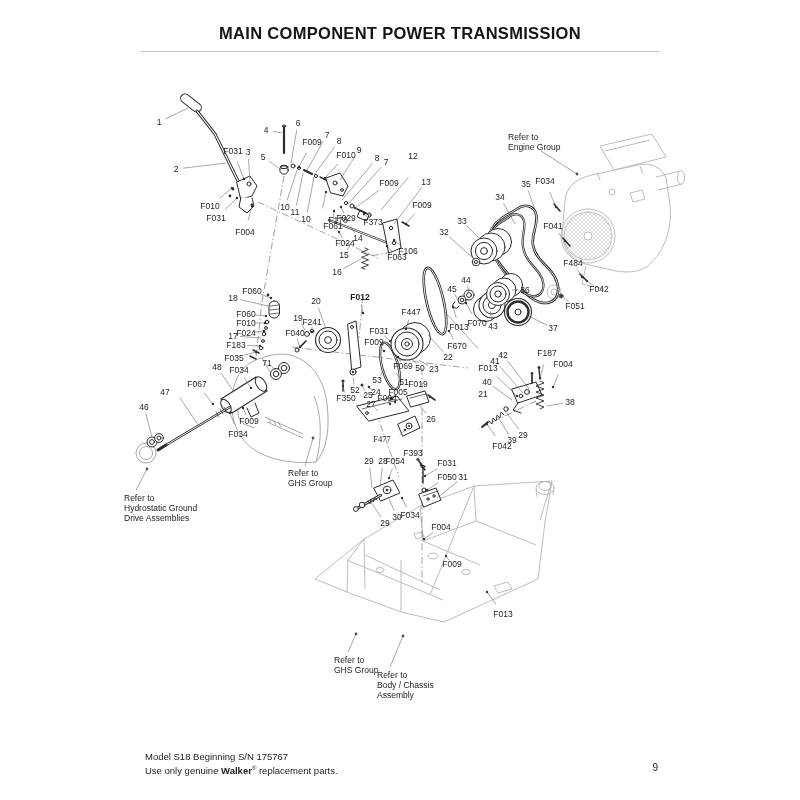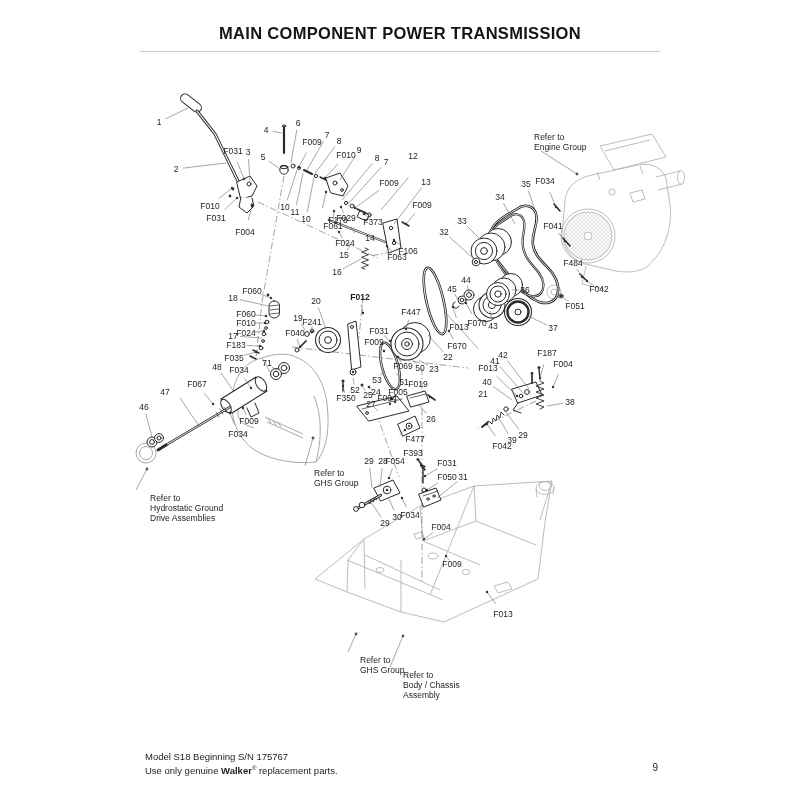--- a/index.html
+++ b/index.html
@@ -6,21 +6,21 @@
   .page{position:relative;width:800px;height:800px;background:#fff;overflow:hidden;
         font-family:"Liberation Sans",sans-serif;border-radius:27px;}
   .title{position:absolute;top:24px;left:0;width:100%;text-align:center;
          font-weight:bold;font-size:16.5px;letter-spacing:.3px;color:#151515;}
   .rule{position:absolute;top:51px;left:140px;width:520px;height:1px;background:#c9c9c9;}
   .art{position:absolute;left:0;top:0;width:800px;height:800px;}
   .labels{position:absolute;left:0;top:0;width:800px;height:800px;pointer-events:none;}
   .co{position:absolute;transform:translate(-50%,-50%);font-size:8.5px;color:#1d1d1d;
       white-space:nowrap;line-height:9px;}
   .ref{position:absolute;font-size:8.5px;color:#1d1d1d;line-height:10px;white-space:nowrap;}
-  .ref span{display:block;margin-left:26px;}
+  .ref span{display:block;}
   .footer{position:absolute;left:145px;top:751px;font-size:9.5px;color:#1d1d1d;line-height:11.5px;}
   .footer sup{font-size:6px;}
   .pagenum{position:absolute;left:628px;top:762px;width:30px;text-align:right;
            font-size:10px;color:#1d1d1d;}
 </style>
 </head>
 <body>
 
 <div class="page">
 
@@ -484,21 +484,21 @@
       <div class="co" style="left: 413px; top: 156px;">12</div>
       <div class="co" style="left: 426px; top: 182px;">13</div>
       <div class="co" style="left: 422px; top: 205px;">F009</div>
       <div class="co" style="left: 285px; top: 207px;">10</div>
       <div class="co" style="left: 295px; top: 212px;">11</div>
       <div class="co" style="left: 306px; top: 219px;">10</div>
       <div class="co" style="left: 318px; top: 220px; padding-left: 40px;">F178</div>
       <div class="co" style="left: 333px; top: 226px;">F061</div>
       <div class="co" style="left: 346px; top: 218px;">F029</div>
       <div class="co" style="left: 373px; top: 222px;">F373</div>
-      <div class="co" style="left: 358px; top: 238px; margin-left: 12px;">14</div>
+      <div class="co" style="left: 358px; top: 238px;">14</div>
       <div class="co" style="left: 345px; top: 243px;">F024</div>
       <div class="co" style="left: 344px; top: 255px;">15</div>
       <div class="co" style="left: 337px; top: 272px;">16</div>
       <div class="co" style="left: 408px; top: 251px;">F106</div>
       <div class="co" style="left: 397px; top: 257px;">F063</div>
       <div class="co" style="left: 360px; top: 297px; font-weight: bold;">F012</div>
       <div class="co" style="left: 444px; top: 232px;">32</div>
       <div class="co" style="left: 462px; top: 221px;">33</div>
       <div class="co" style="left: 500px; top: 197px;">34</div>
       <div class="co" style="left: 526px; top: 184px;">35</div>
@@ -557,21 +557,21 @@
       <div class="co" style="left: 418px; top: 384px;">F019</div>
       <div class="co" style="left: 377px; top: 380px;">53</div>
       <div class="co" style="left: 355px; top: 390px;">52</div>
       <div class="co" style="left: 346px; top: 398px;">F350</div>
       <div class="co" style="left: 368px; top: 395px;">25</div>
       <div class="co" style="left: 376px; top: 392px;">24</div>
       <div class="co" style="left: 398px; top: 392px;">F005</div>
       <div class="co" style="left: 387px; top: 398px;">F004</div>
       <div class="co" style="left: 371px; top: 404px;">27</div>
       <div class="co" style="left: 431px; top: 419px;">26</div>
-      <div class="co" style="left: 415px; top: 439px;">F477</div>
+      <div class="co" style="left: 382px; top: 439px; font-family: Liberation Serif, serif;">F477</div>
       <div class="co" style="left: 413px; top: 453px;">F393</div>
       <div class="co" style="left: 369px; top: 461px;">29</div>
       <div class="co" style="left: 383px; top: 461px;">28</div>
       <div class="co" style="left: 395px; top: 461px;">F054</div>
       <div class="co" style="left: 447px; top: 463px;">F031</div>
       <div class="co" style="left: 447px; top: 477px;">F050</div>
       <div class="co" style="left: 463px; top: 477px;">31</div>
       <div class="co" style="left: 397px; top: 517px;">30</div>
       <div class="co" style="left: 410px; top: 515px;">F034</div>
       <div class="co" style="left: 385px; top: 523px;">29</div>

